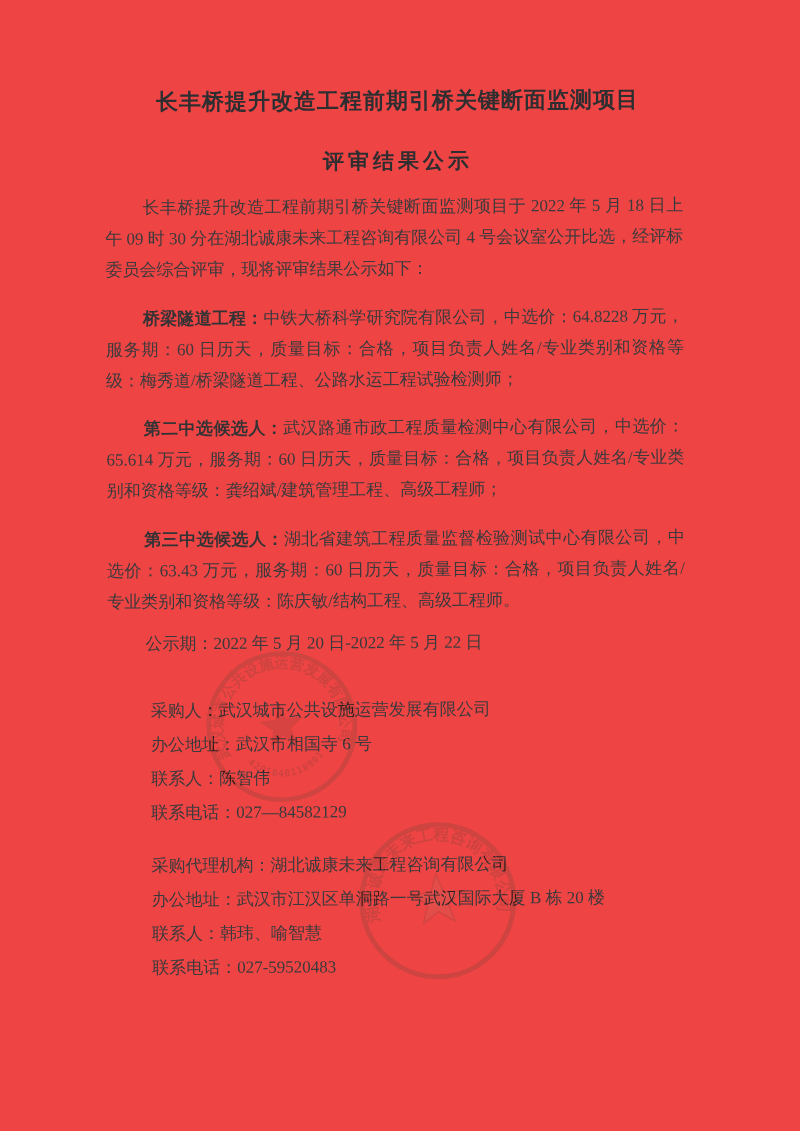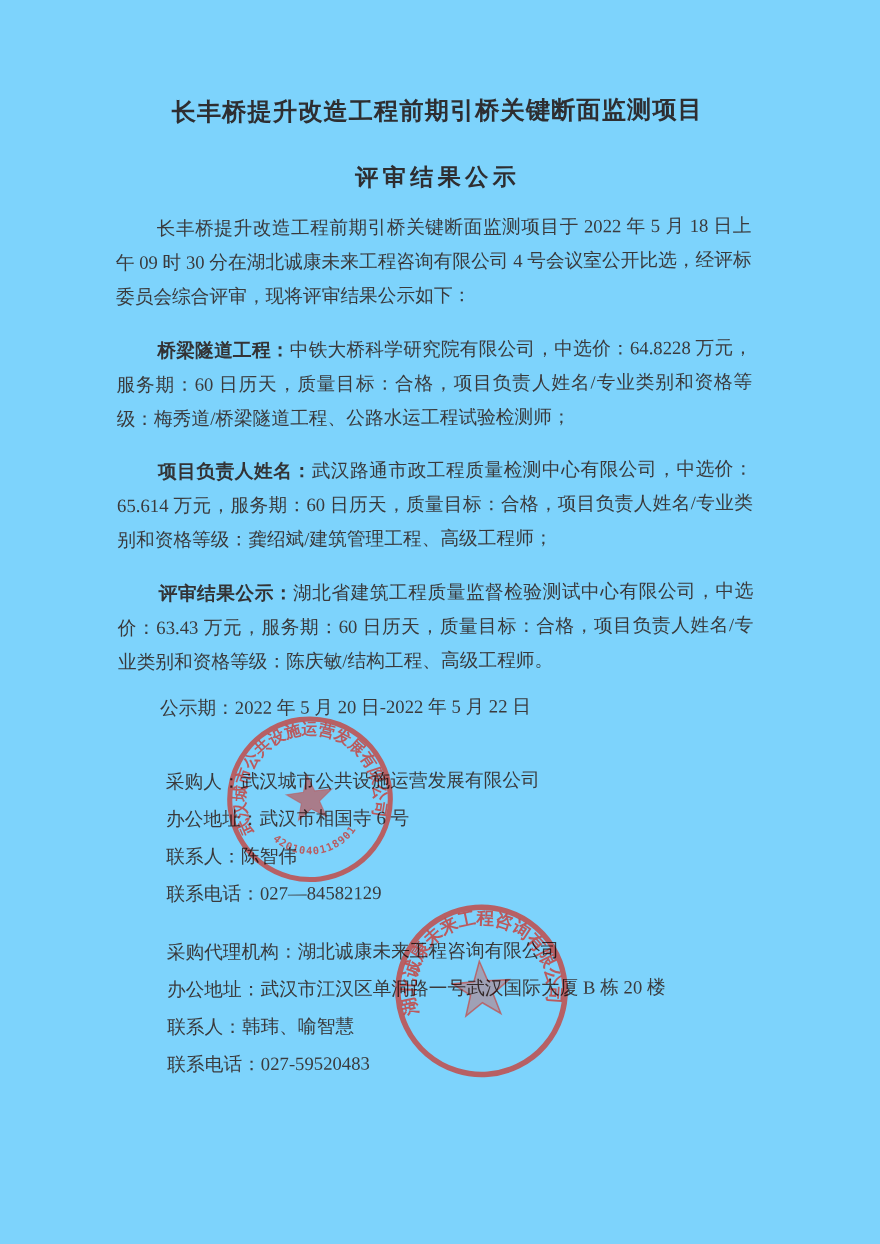--- a/index.html
+++ b/index.html
@@ -6,21 +6,21 @@
   body{
     width:800px;height:1131px;
     background:#ffffff;
     font-family:"Liberation Serif","DejaVu Serif",serif;
     color:#3a3a3c;
     position:relative;
     overflow:hidden;
   }
   .page{
     position:absolute;inset:0;
-    background:#7dd3fc;
+    background:#ef4444;
   }
   .content{
     position:absolute;inset:0;
     transform:rotate(-0.3deg);
     transform-origin:50% 50%;
   }
   .title1{
     position:absolute;top:86px;left:100px;width:600px;
     text-align:center;
     font-family:"Liberation Sans","DejaVu Sans",sans-serif;
@@ -79,23 +79,23 @@
 <div class="page">
   <div class="content">
 
     <h1 class="title1">长丰桥提升改造工程前期引桥关键断面监测项目</h1>
     <h2 class="title2">评审结果公示</h2>
 
     <p class="para p-intro">长丰桥提升改造工程前期引桥关键断面监测项目于 2022 年 5 月 18 日上午 09 时 30 分在湖北诚康未来工程咨询有限公司 4 号会议室公开比选，经评标委员会综合评审，现将评审结果公示如下：</p>
 
     <p class="para p-c1"><b>桥梁隧道工程：</b><span>中铁大桥科学研究院有限公司，中选价：64.8228 万元，服务期：60 日历天，质量目标：合格，项目负责人姓名/专业类别和资格等级：梅秀道/桥梁隧道工程、公路水运工程试验检测师；</span></p>
 
-    <p class="para p-c2"><b>项目负责人姓名：</b><span>武汉路通市政工程质量检测中心有限公司，中选价：65.614 万元，服务期：60 日历天，质量目标：合格，项目负责人姓名/专业类别和资格等级：龚绍斌/建筑管理工程、高级工程师；</span></p>
+    <p class="para p-c2"><b>第二中选候选人：</b><span>武汉路通市政工程质量检测中心有限公司，中选价：65.614 万元，服务期：60 日历天，质量目标：合格，项目负责人姓名/专业类别和资格等级：龚绍斌/建筑管理工程、高级工程师；</span></p>
 
-    <p class="para p-c3"><b>评审结果公示：</b><span>湖北省建筑工程质量监督检验测试中心有限公司，中选价：63.43 万元，服务期：60 日历天，质量目标：合格，项目负责人姓名/专业类别和资格等级：陈庆敏/结构工程、高级工程师。</span></p>
+    <p class="para p-c3"><b>第三中选候选人：</b><span>湖北省建筑工程质量监督检验测试中心有限公司，中选价：63.43 万元，服务期：60 日历天，质量目标：合格，项目负责人姓名/专业类别和资格等级：陈庆敏/结构工程、高级工程师。</span></p>
 
     <p class="line date-line">公示期：2022 年 5 月 20 日-2022 年 5 月 22 日</p>
 
     <p class="line pu-0">采购人：武汉城市公共设施运营发展有限公司</p>
     <p class="line pu-1">办公地址：武汉市相国寺 6 号</p>
     <p class="line pu-2">联系人：陈智伟</p>
     <p class="line pu-3">联系电话：027—84582129</p>
 
     <p class="line ag-0">采购代理机构：湖北诚康未来工程咨询有限公司</p>
     <p class="line ag-1">办公地址：武汉市江汉区单洞路一号武汉国际大厦 B 栋 20 楼</p>

